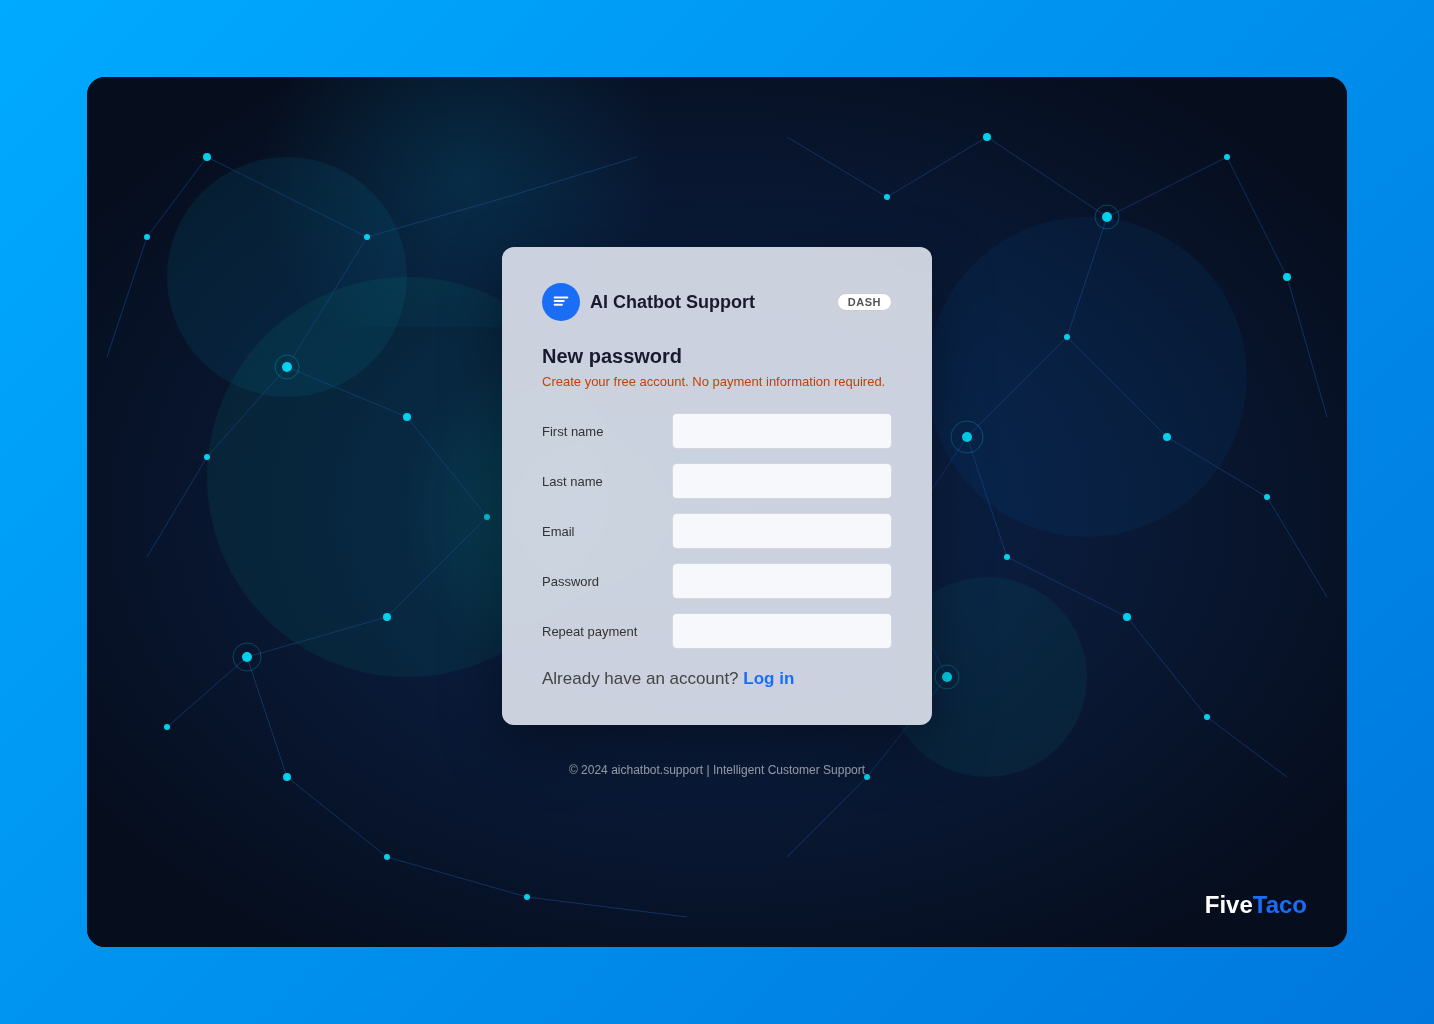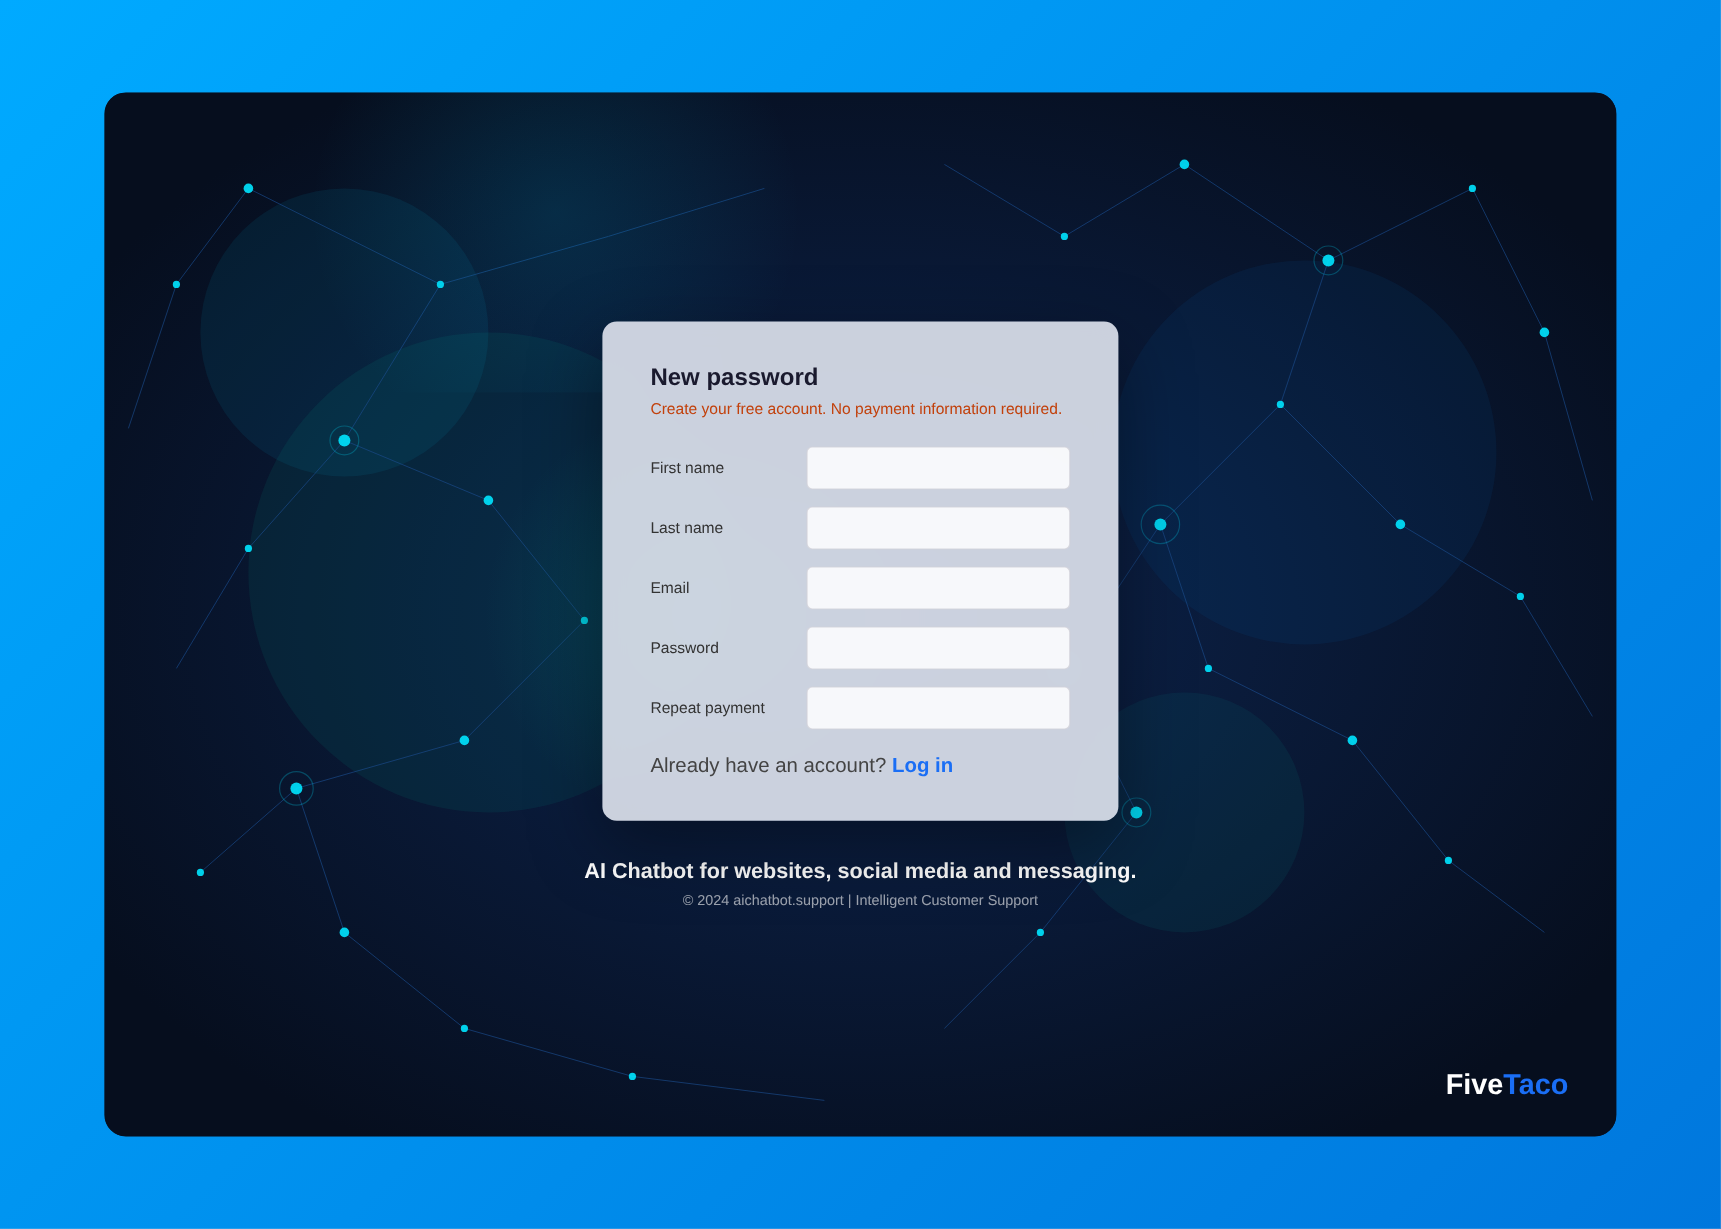--- a/index.html
+++ b/index.html
@@ -323,20 +323,29 @@
     </svg>
   </div>
 
   <div class="center-glow"></div>
   <div class="top-glow"></div>
 
   <div class="content-area">
 
     <div class="card">
 
+      <div class="card-header">
+        <div class="logo-icon">
+          <svg viewBox="0 0 22 22" fill="none" xmlns="http://www.w3.org/2000/svg">
+            <path d="M4 6h14M4 10h10M4 14h8" stroke="white" stroke-width="2.2" stroke-linecap="round"></path>
+          </svg>
+        </div>
+        <span class="app-title">AI Chatbot Support</span>
+        <span class="dash-badge">DASH</span>
+      </div>
 
       <div class="form-title">New password</div>
       <div class="form-subtitle">Create your free account. No payment information required.</div>
 
       <div class="form-row">
         <label class="form-label">First name</label>
         <input class="form-input" type="text" autocomplete="off" style="">
       </div>
       <div class="form-row">
         <label class="form-label">Last name</label>
@@ -358,21 +367,20 @@
       <div class="form-actions">
         <span class="login-text">
           <span>Already have an account?</span>
           <a class="login-link" href="#">Log in</a>
         </span>
       </div>
 
     </div>
 
     <div>
-      <div class="footer-tagline">AI Chatbot for websites, social media and messaging.</div>
       <div class="footer-copyright">© 2024 aichatbot.support | Intelligent Customer Support</div>
     </div>
 
   </div>
 
   <div class="watermark">
     <span class="five">Five</span><span>Taco</span>
   </div>
 
 </div>

